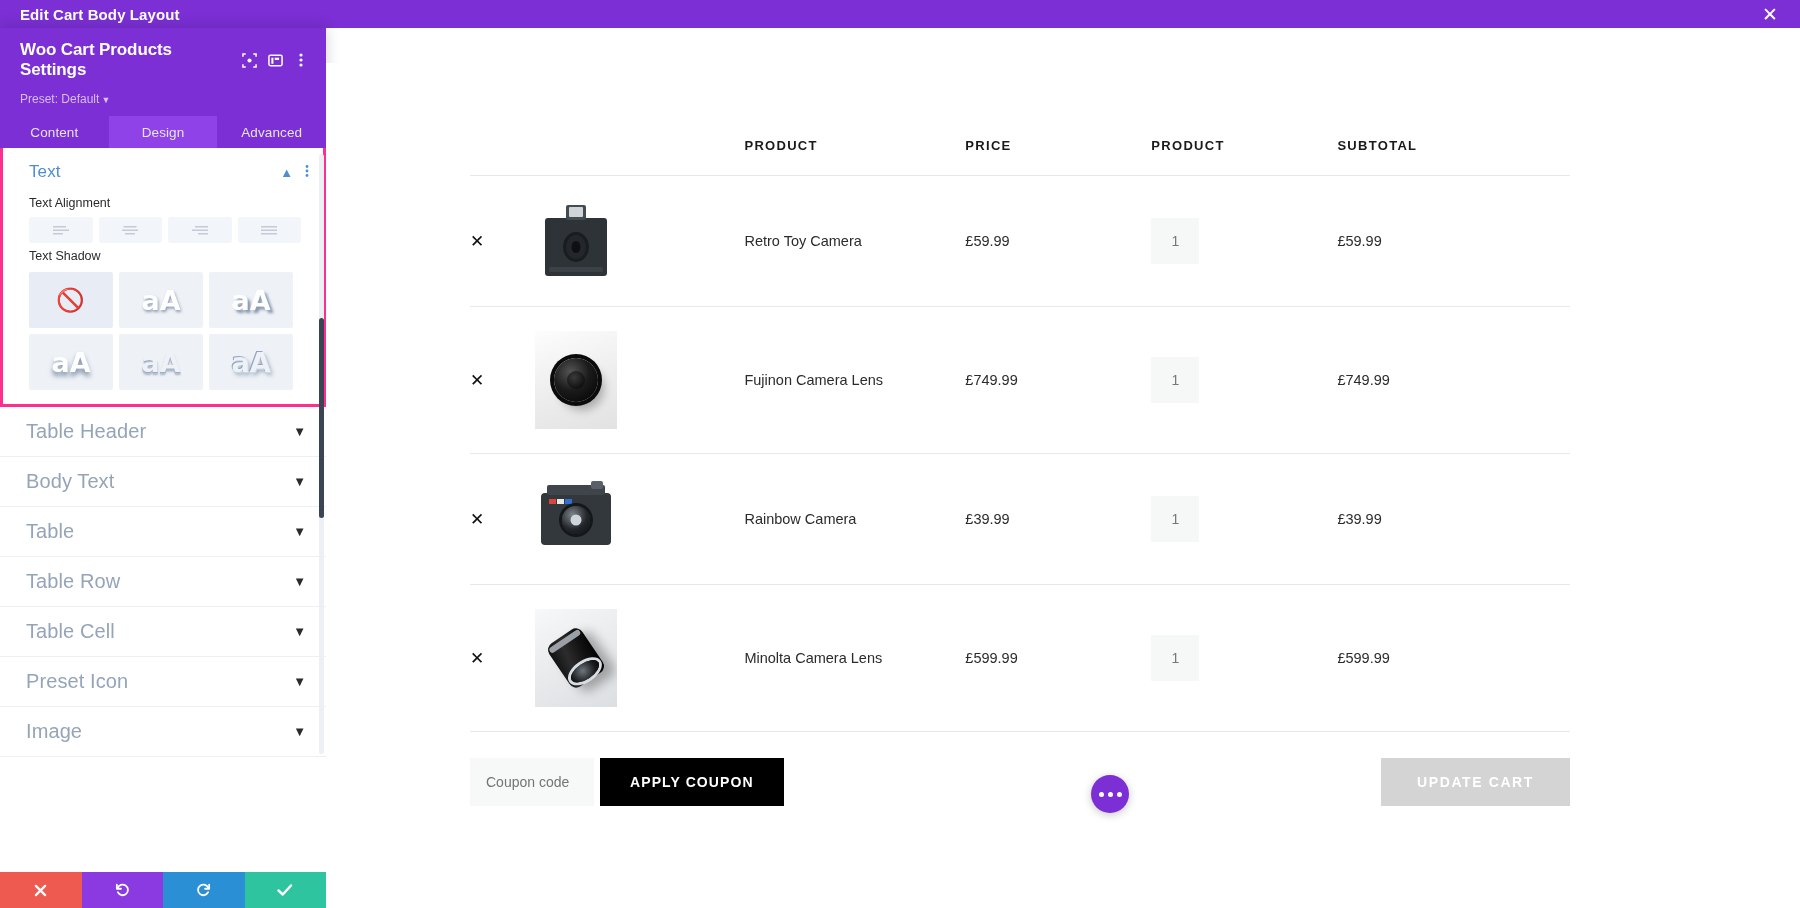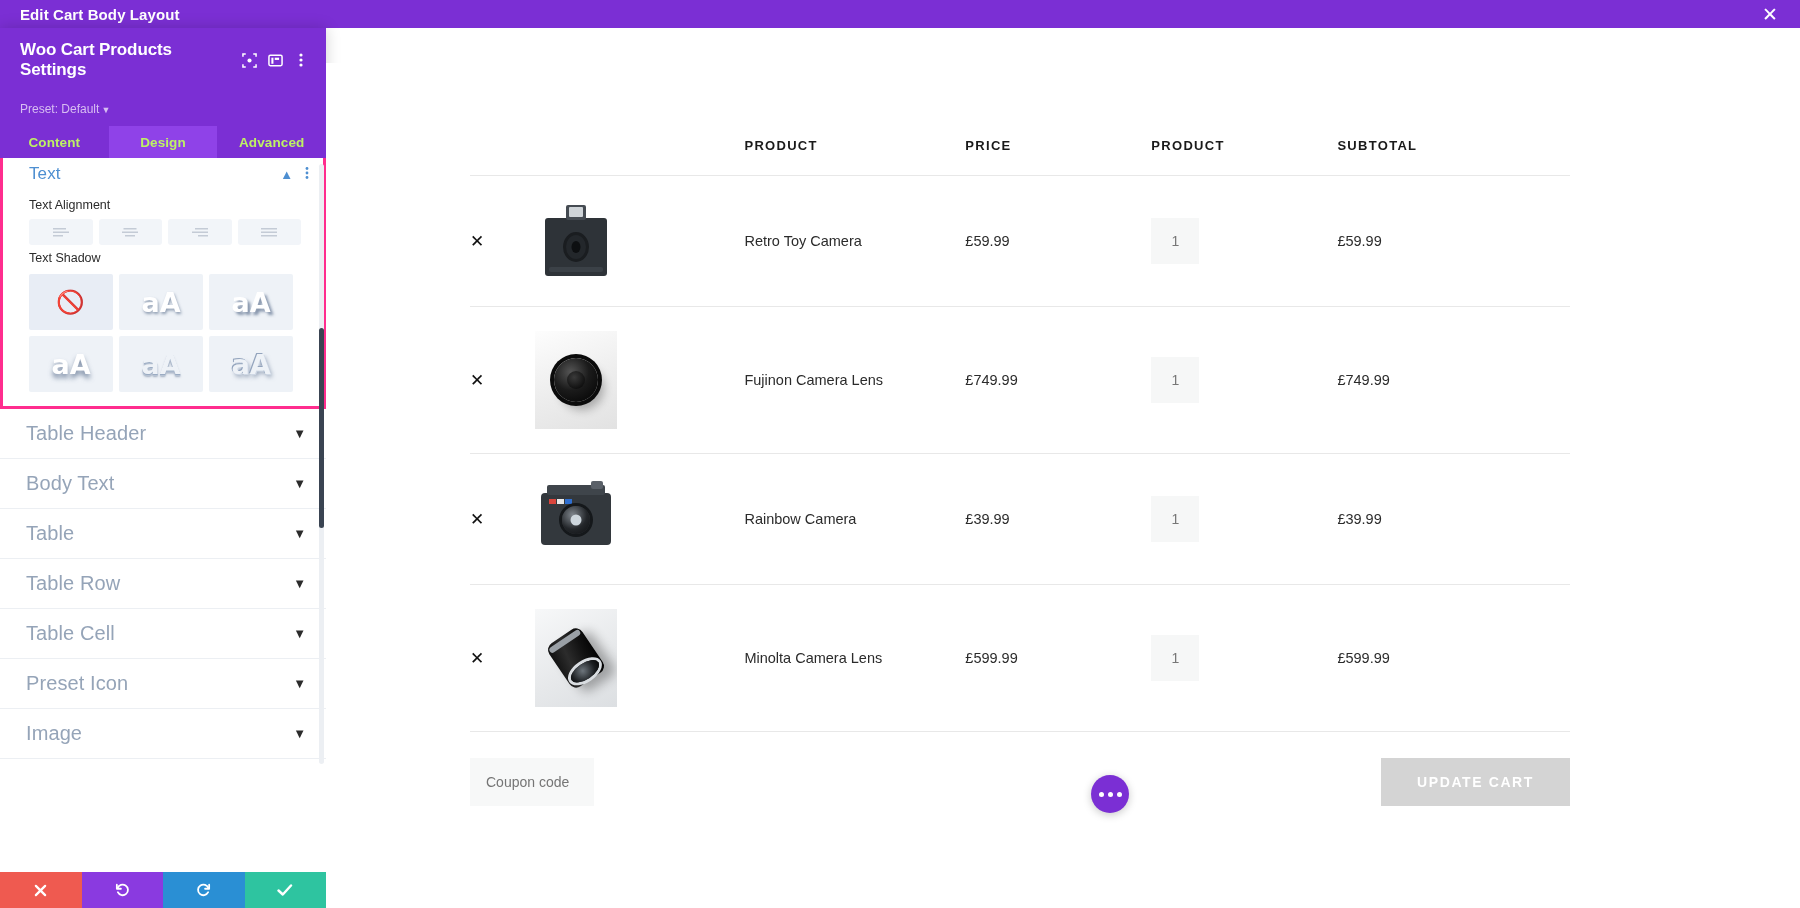--- a/index.html
+++ b/index.html
@@ -41,45 +41,45 @@
   .panel-title {
     color: #fff; font-size: 17px; font-weight: bold; flex: 1;
     letter-spacing: -.1px;
   }
   .head-icon {
     width: 22px; height: 22px; margin-left: 4px;
     display: flex; align-items: center; justify-content: center;
     cursor: pointer;
   }
   .preset {
-    color: #d7bdf2; font-size: 12px; margin-top: 22px; cursor: pointer;
+    color: #d7bdf2; font-size: 12px; margin-top: 12px; cursor: pointer;
   }
   .preset .caret { font-size: 9px; margin-left: 2px; }
 
   .tabs { display: flex; background: #7b2fd4; height: 32px; }
   .tab {
     flex: 1; display: flex; align-items: center; justify-content: center;
-    color: #bef264; font-size: 13.5px; font-weight: bold; cursor: pointer;
+    color: #e5e5e5; font-size: 13.5px; font-weight: normal; cursor: pointer;
     letter-spacing: .1px;
   }
   .tab.active { background: #8f42e8; }
 
   .panel-body {
     flex: 1; overflow: hidden; position: relative; background: #fff;
   }
 
   
   .section-text {
     border: 3px solid #ff2d8e; border-top: none;
     background: #fff;
     padding: 0 0 14px 0;
     position: relative;
   }
   .section-text-head {
-    display: flex; align-items: center; padding: 6px 14px 8px 26px;
+    display: flex; align-items: center; padding: 14px 14px 8px 26px;
   }
   .section-text-head .name {
     color: #4e8fd1; font-size: 17px; flex: 1; letter-spacing: .1px;
   }
   .chev-up { color: #4e8fd1; font-size: 13px; margin-right: 12px; cursor: pointer; }
   .dots-v { color: #4e8fd1; font-size: 13px; cursor: pointer; letter-spacing: 0; }
 
   .field-label {
     font-size: 12.5px; color: #2b2b2b; padding: 6px 0 7px 26px;
   }
@@ -574,20 +574,21 @@
             <td>
               <div class="qty-box">1</div>
             </td>
             <td>£599.99</td>
           </tr>
         </tbody>
       </table>
 
       <div class="coupon-row">
         <input class="coupon-input" type="text" placeholder="Coupon code" style="">
+        <button class="apply-btn">APPLY COUPON</button>
         <button class="update-btn">UPDATE CART</button>
       </div>
 
       <div class="fab">
         <span class="d"></span>
           <span class="d"></span>
           <span class="d"></span>
       </div>
 
     </div>

